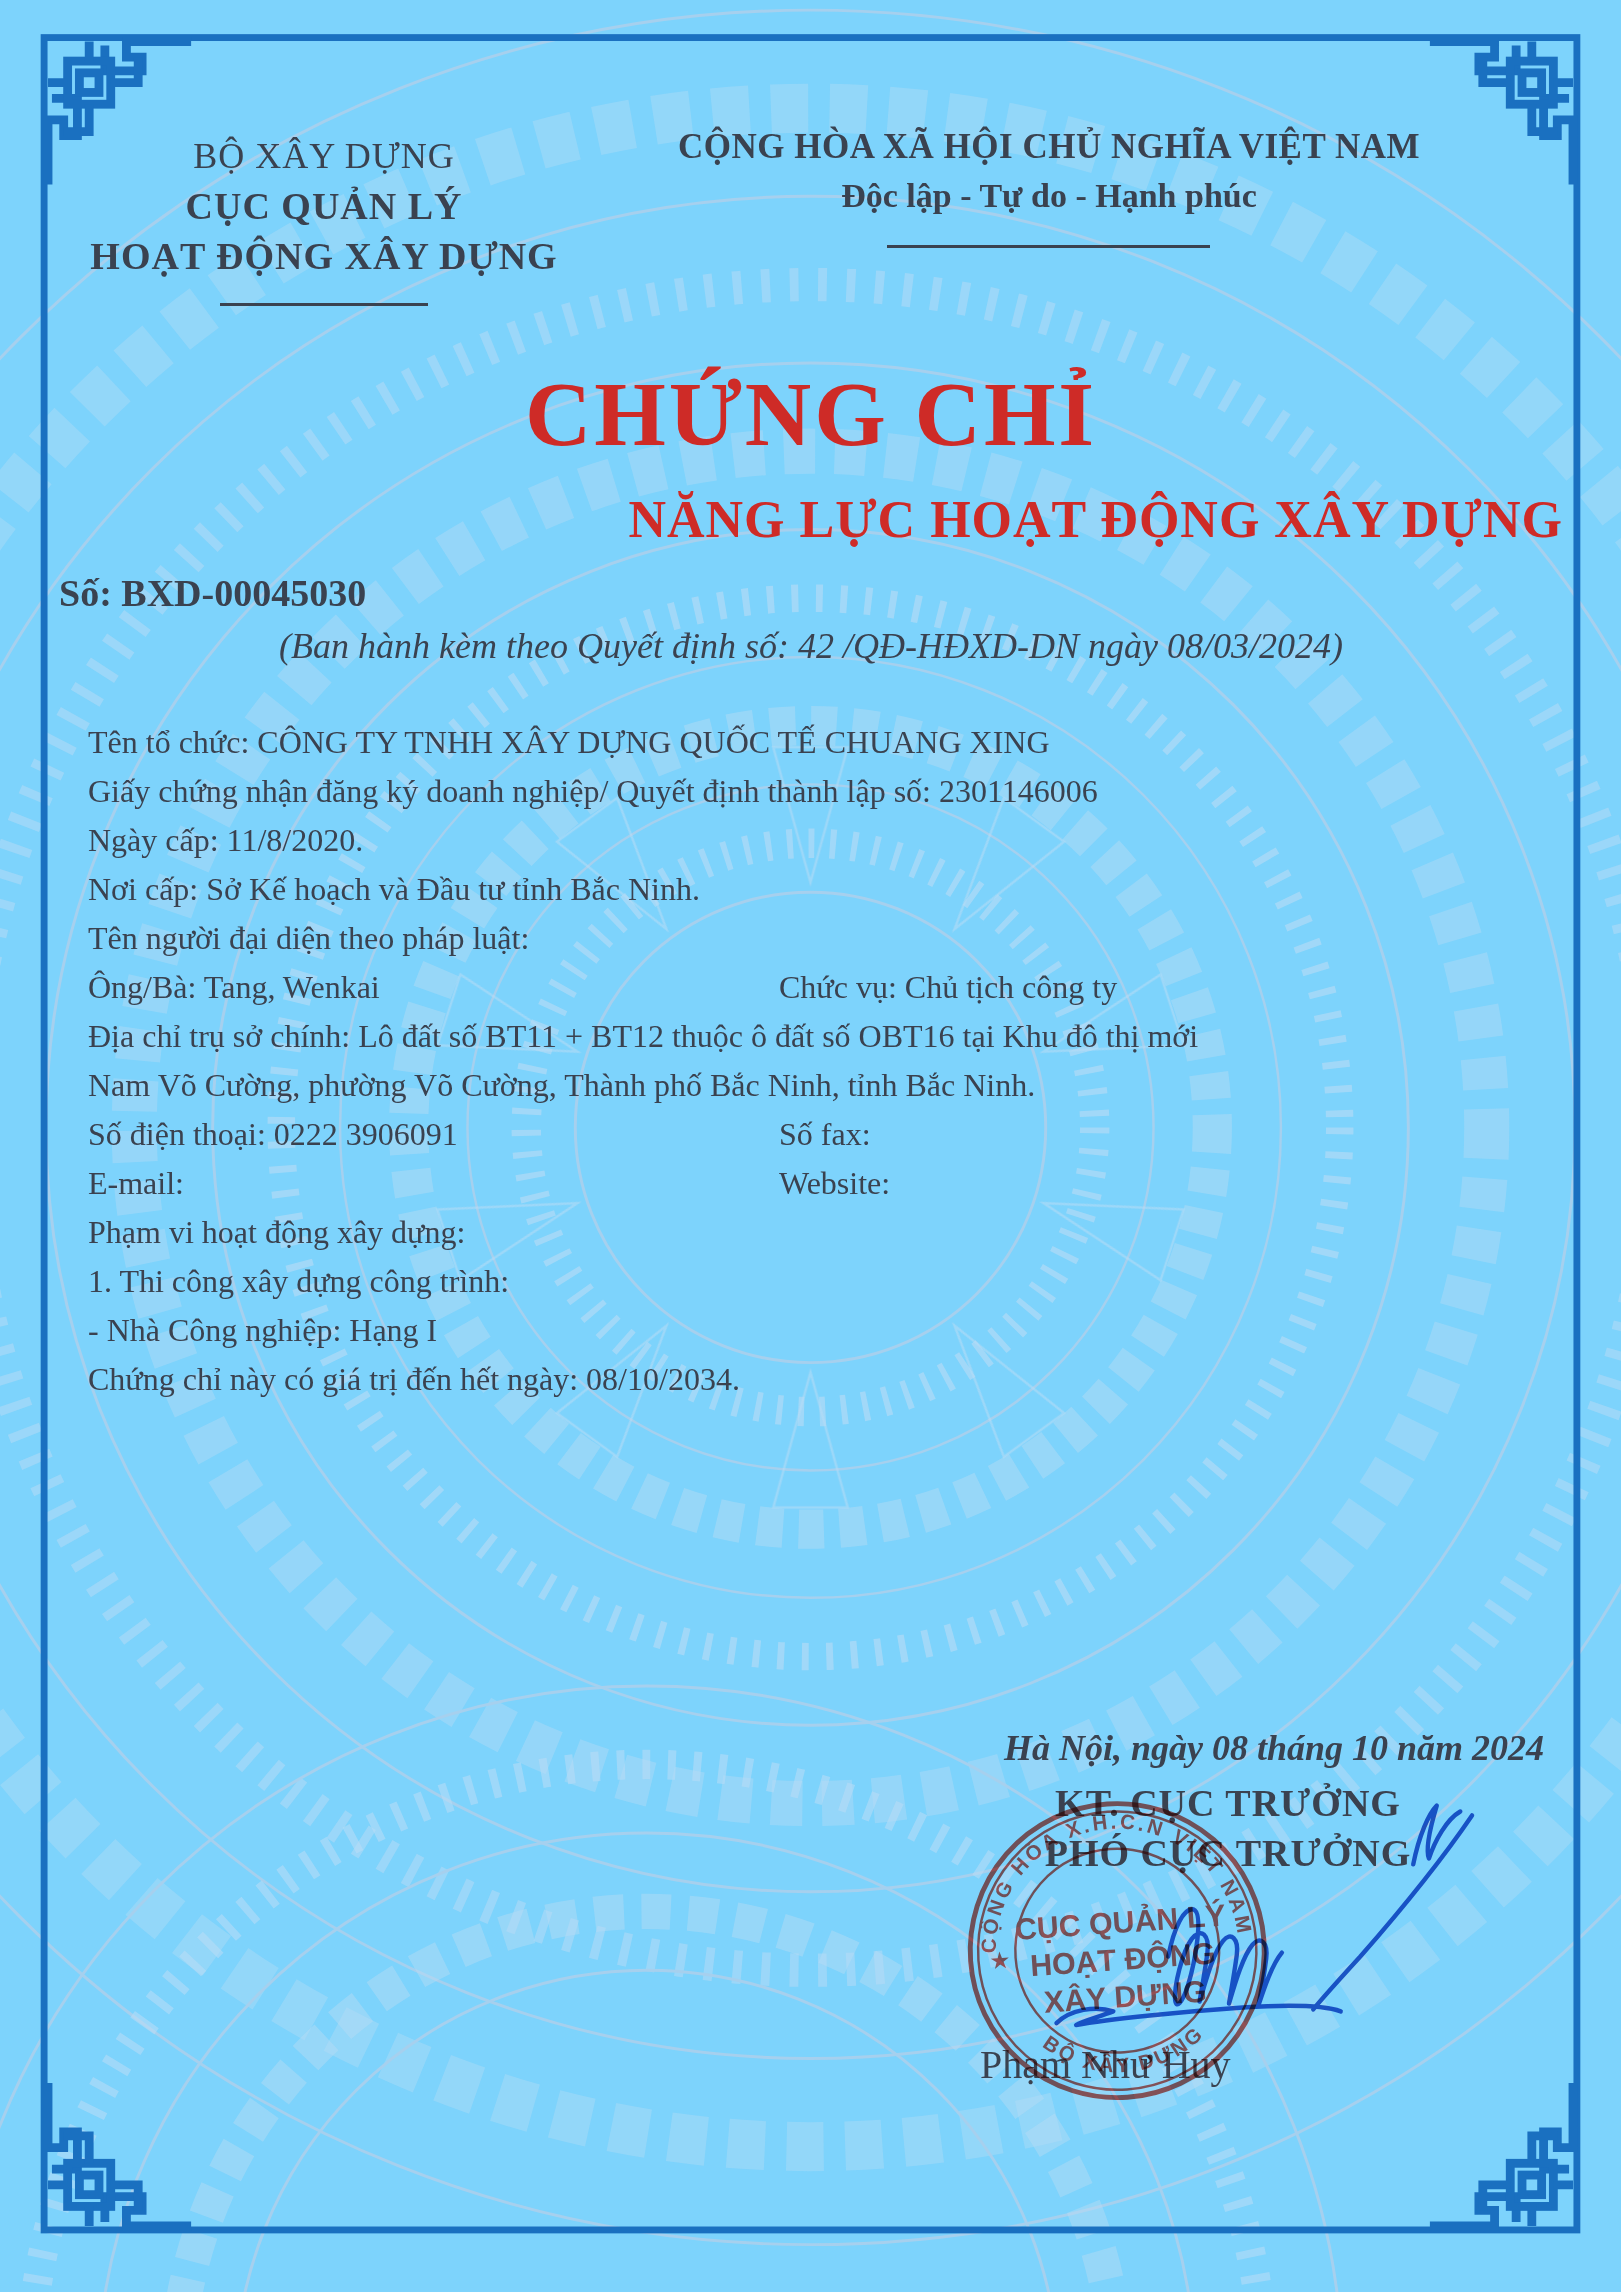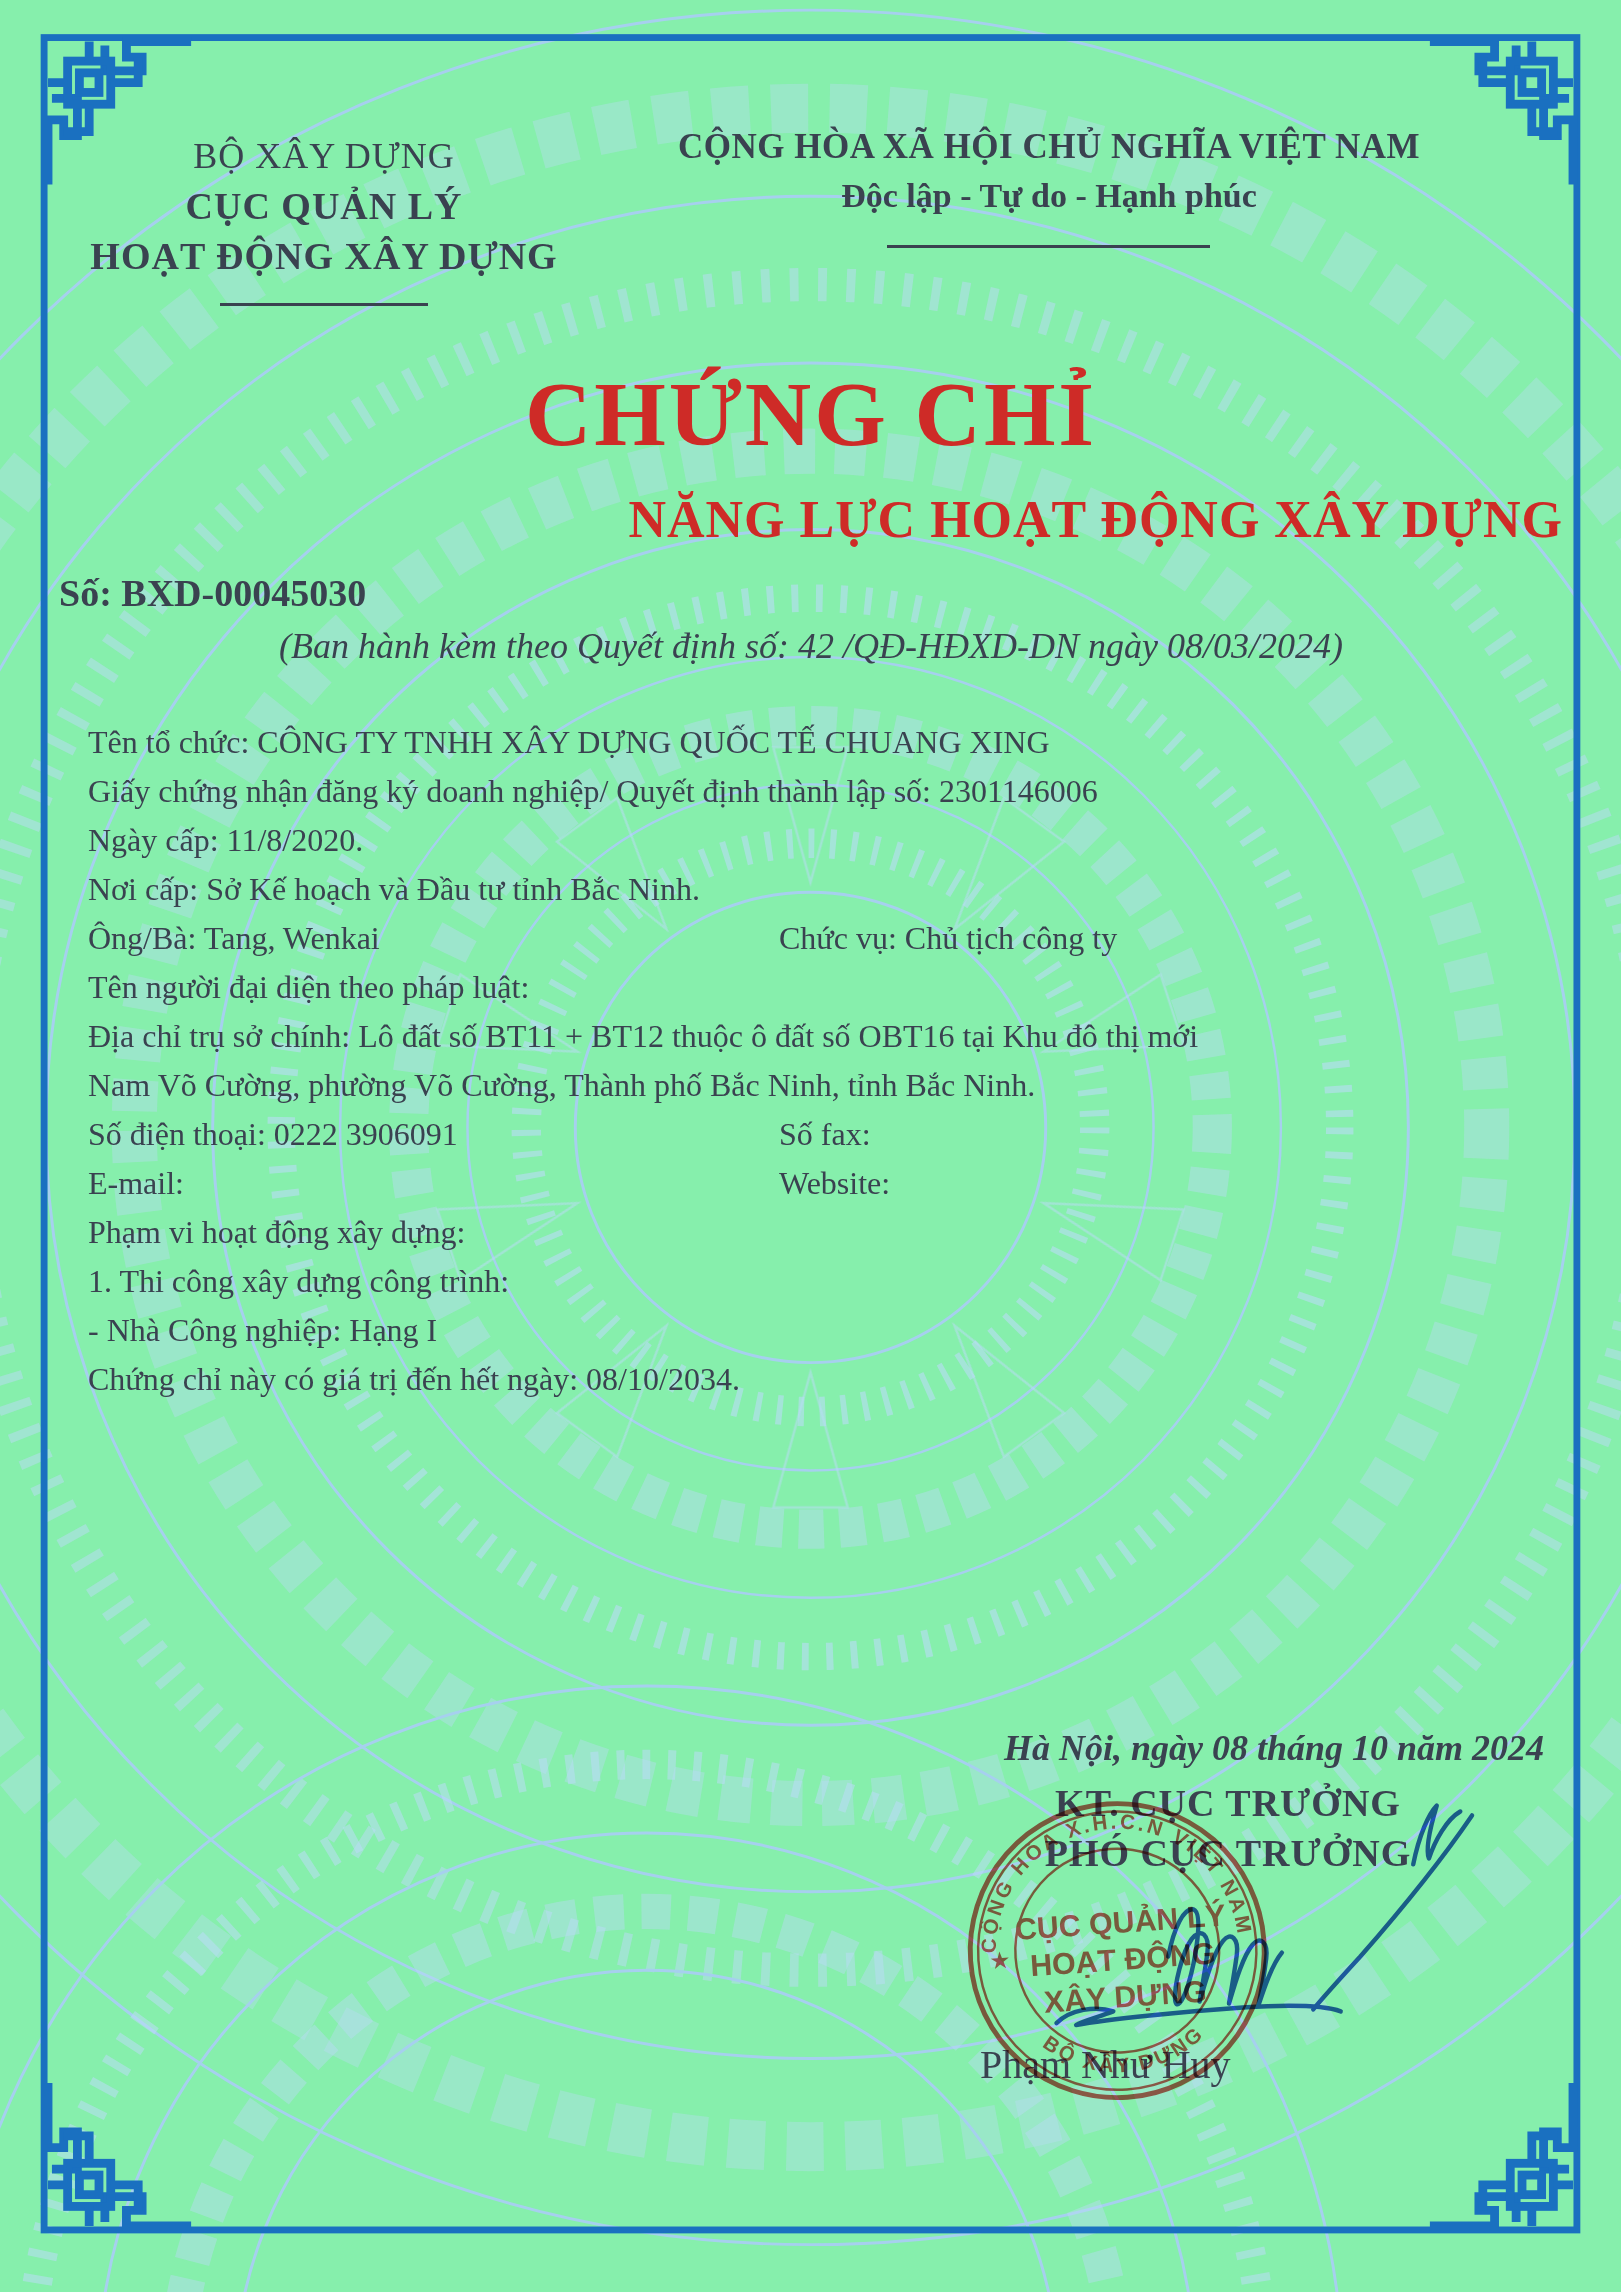--- a/index.html
+++ b/index.html
@@ -8,21 +8,21 @@
     --text-dark:#3a4250;
     --stamp-red:#e0534b;
     --signature-blue:#2f63c8;
     --watermark-blue:#b9dcf5;
     --watermark-blue-2:#a6d0ee;
   }
   html,body{margin:0;padding:0;background:#ffffff;}
   .page{
     position:relative;
     width:1621px;height:2293px;
-    background:#86efac;
+    background:#7dd3fc;
     overflow:hidden;
     font-family:"Liberation Serif","DejaVu Serif",serif;
     color:var(--text-dark);
   }
   svg.layer{position:absolute;left:0;top:0;width:1621px;height:2293px;}
   .wm{z-index:1;}
   .textlayer{position:absolute;left:0;top:0;width:1621px;height:2293px;z-index:2;}
   .stamp-layer{z-index:3;mix-blend-mode:multiply;}
   .sig-layer{z-index:4;mix-blend-mode:multiply;}
   .frame-layer{z-index:5;pointer-events:none;}
@@ -131,25 +131,25 @@
     <div class="abs title-main">CHỨNG CHỈ</div>
     <div class="abs title-sub">NĂNG LỰC HOẠT ĐỘNG XÂY DỰNG</div>
     <div class="abs cert-no">Số: BXD-00045030</div>
     <div class="abs issue-note">(Ban hành kèm theo Quyết định số: 42 /QĐ-HĐXD-DN ngày 08/03/2024)</div>
 
     <div class="abs body-block">
       <div class="body-line">Tên tổ chức: CÔNG TY TNHH XÂY DỰNG QUỐC TẾ CHUANG XING</div>
       <div class="body-line">Giấy chứng nhận đăng ký doanh nghiệp/ Quyết định thành lập số: 2301146006</div>
       <div class="body-line">Ngày cấp: 11/8/2020.</div>
       <div class="body-line">Nơi cấp: Sở Kế hoạch và Đầu tư tỉnh Bắc Ninh.</div>
+      <div class="body-line">Tên người đại diện theo pháp luật:</div>
       <div class="body-line">
         <span>Ông/Bà: Tang, Wenkai</span>
         <span class="col2">Chức vụ: Chủ tịch công ty</span>
       </div>
-      <div class="body-line">Tên người đại diện theo pháp luật:</div>
       <div class="body-line">Địa chỉ trụ sở chính: Lô đất số BT11 + BT12 thuộc ô đất số OBT16 tại Khu đô thị mới</div>
       <div class="body-line">Nam Võ Cường, phường Võ Cường, Thành phố Bắc Ninh, tỉnh Bắc Ninh.</div>
       <div class="body-line">
         <span>Số điện thoại: 0222 3906091</span>
         <span class="col2">Số fax:</span>
       </div>
       <div class="body-line">
         <span>E-mail:</span>
         <span class="col2">Website:</span>
       </div>

